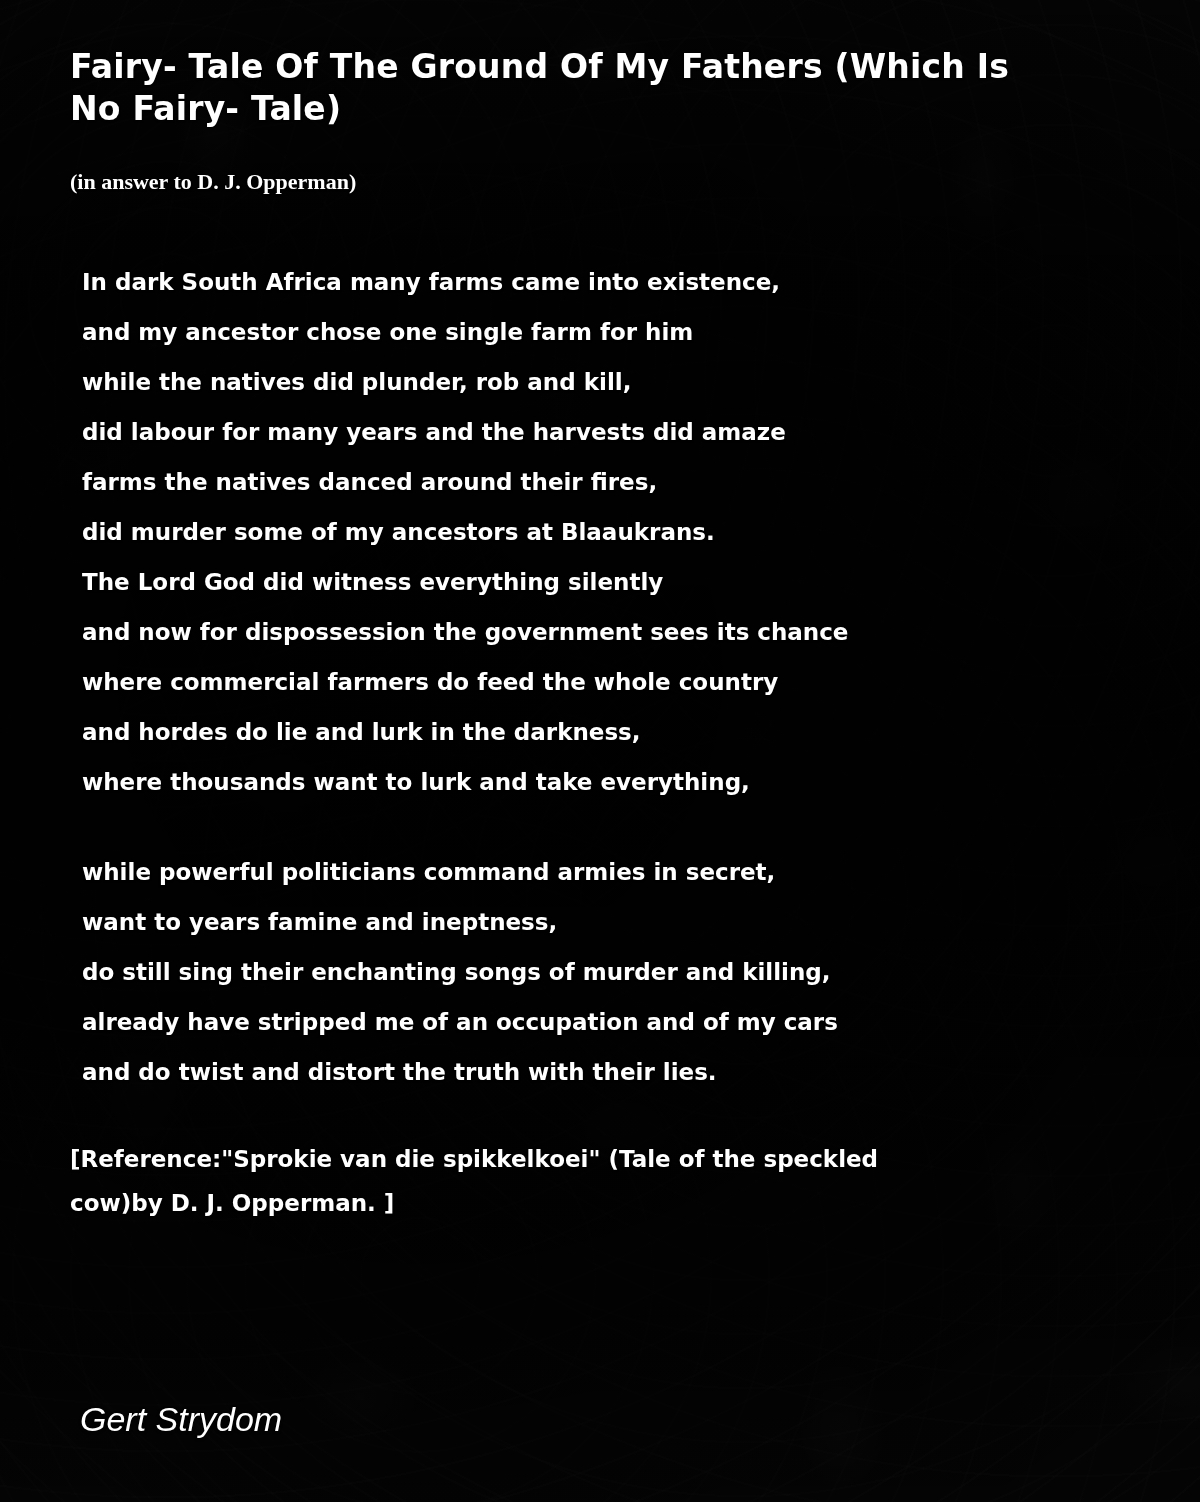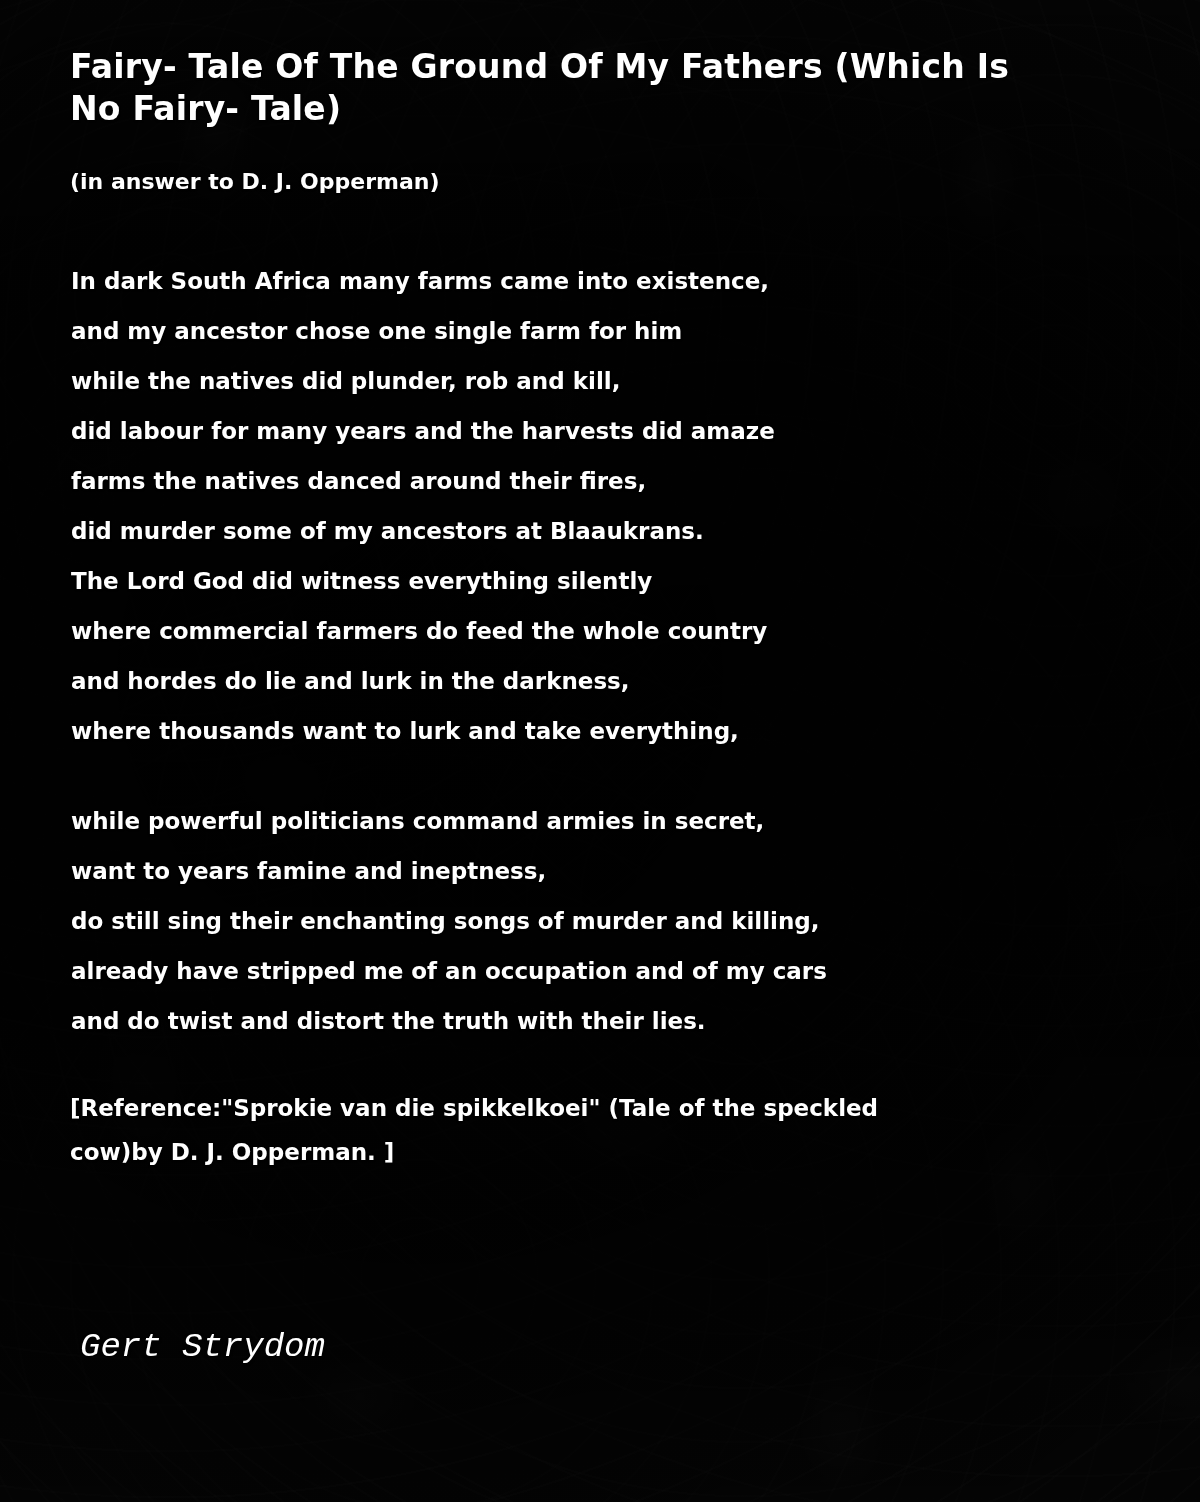--- a/index.html
+++ b/index.html
@@ -82,24 +82,25 @@
     margin: 0 0 40px 0;
     max-width: 990px;
     text-shadow: 0 1px 2px rgba(0,0,0,0.8);
   }
 
   .poem-dedication {
     font-size: 22px;
     font-weight: bold;
     margin: 0 0 62px 0;
     text-shadow: 0 1px 2px rgba(0,0,0,0.8);
+    font-family: Liberation Serif, serif;
   }
 
   .stanza {
-    margin: 0 0 40px 1px;
+    margin: 0 0 40px 12px;
   }
   .poem-line {
     font-size: 23px;
     font-weight: bold;
     line-height: 50px;
     white-space: pre-wrap;
     text-shadow: 0 1px 2px rgba(0,0,0,0.85);
   }
 
   .reference {
@@ -107,22 +108,22 @@
     font-weight: bold;
     line-height: 44px;
     max-width: 860px;
     margin: 12px 0 0 0;
     text-shadow: 0 1px 2px rgba(0,0,0,0.85);
   }
 
   .author {
     position: absolute;
     left: 80px;
-    top: 1328px;
-    font-family: Liberation Mono, monospace;
+    top: 1400px;
+    font-family: Liberation Sans, sans-serif;
     font-style: italic;
     font-size: 34px;
     color: #ffffff;
     text-shadow: 0 1px 3px rgba(0,0,0,0.9);
   }
 </style>
 </head>
 <body>
 
 <div id="poem-page">
@@ -138,20 +139,21 @@
     <div class="poem-dedication">(in answer to D. J. Opperman)</div>
 
     <div class="stanza">
       <div class="poem-line">In dark South Africa many farms came into existence,</div>
       <div class="poem-line">and my ancestor chose one single farm for him</div>
       <div class="poem-line">while the natives did plunder, rob and kill,</div>
       <div class="poem-line">did labour for many years and the harvests did amaze</div>
       <div class="poem-line">farms the natives danced around their fires,</div>
       <div class="poem-line">did murder some of my ancestors at Blaaukrans.</div>
       <div class="poem-line">The Lord God did witness everything silently</div>
+      <div class="poem-line">and now for dispossession the government sees its chance</div>
       <div class="poem-line">where commercial farmers do feed the whole country</div>
       <div class="poem-line">and hordes do lie and lurk in the darkness,</div>
       <div class="poem-line">where thousands want to lurk and take everything,</div>
     </div>
 
     <div class="stanza">
       <div class="poem-line">while powerful politicians command armies in secret,</div>
       <div class="poem-line">want to years famine and ineptness,</div>
       <div class="poem-line">do still sing their enchanting songs of murder and killing,</div>
       <div class="poem-line">already have stripped me of an occupation and of my cars</div>

